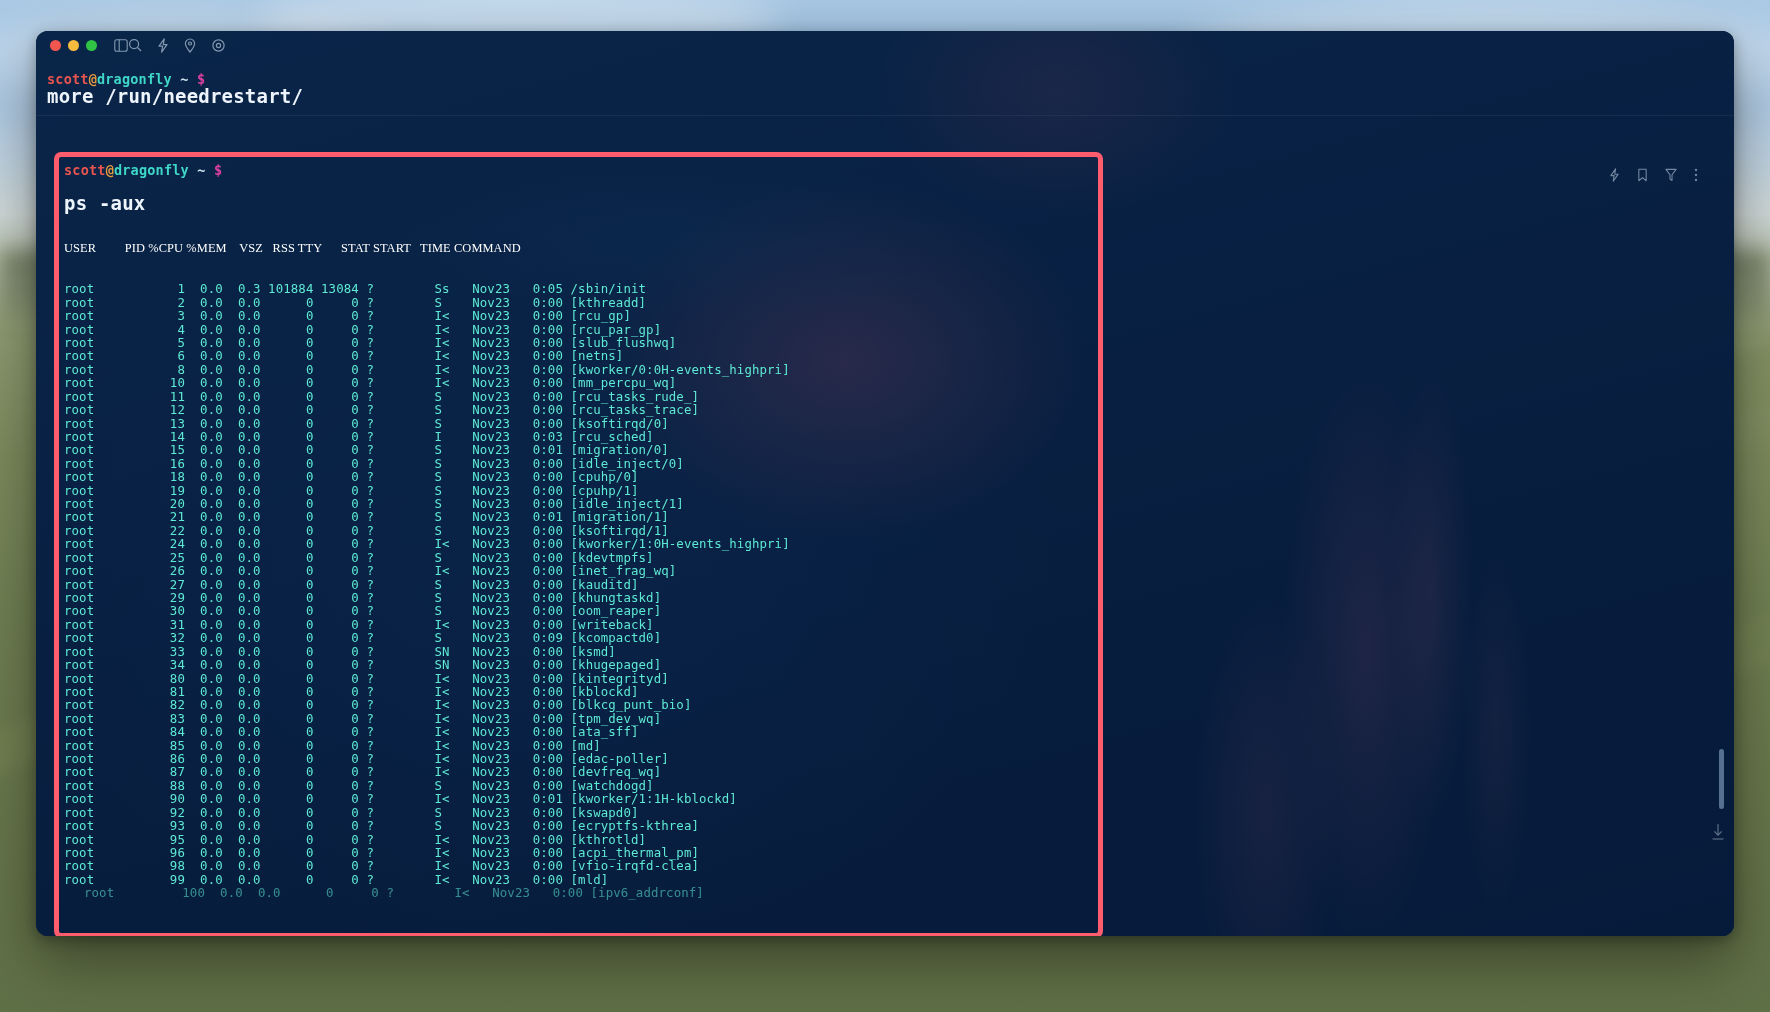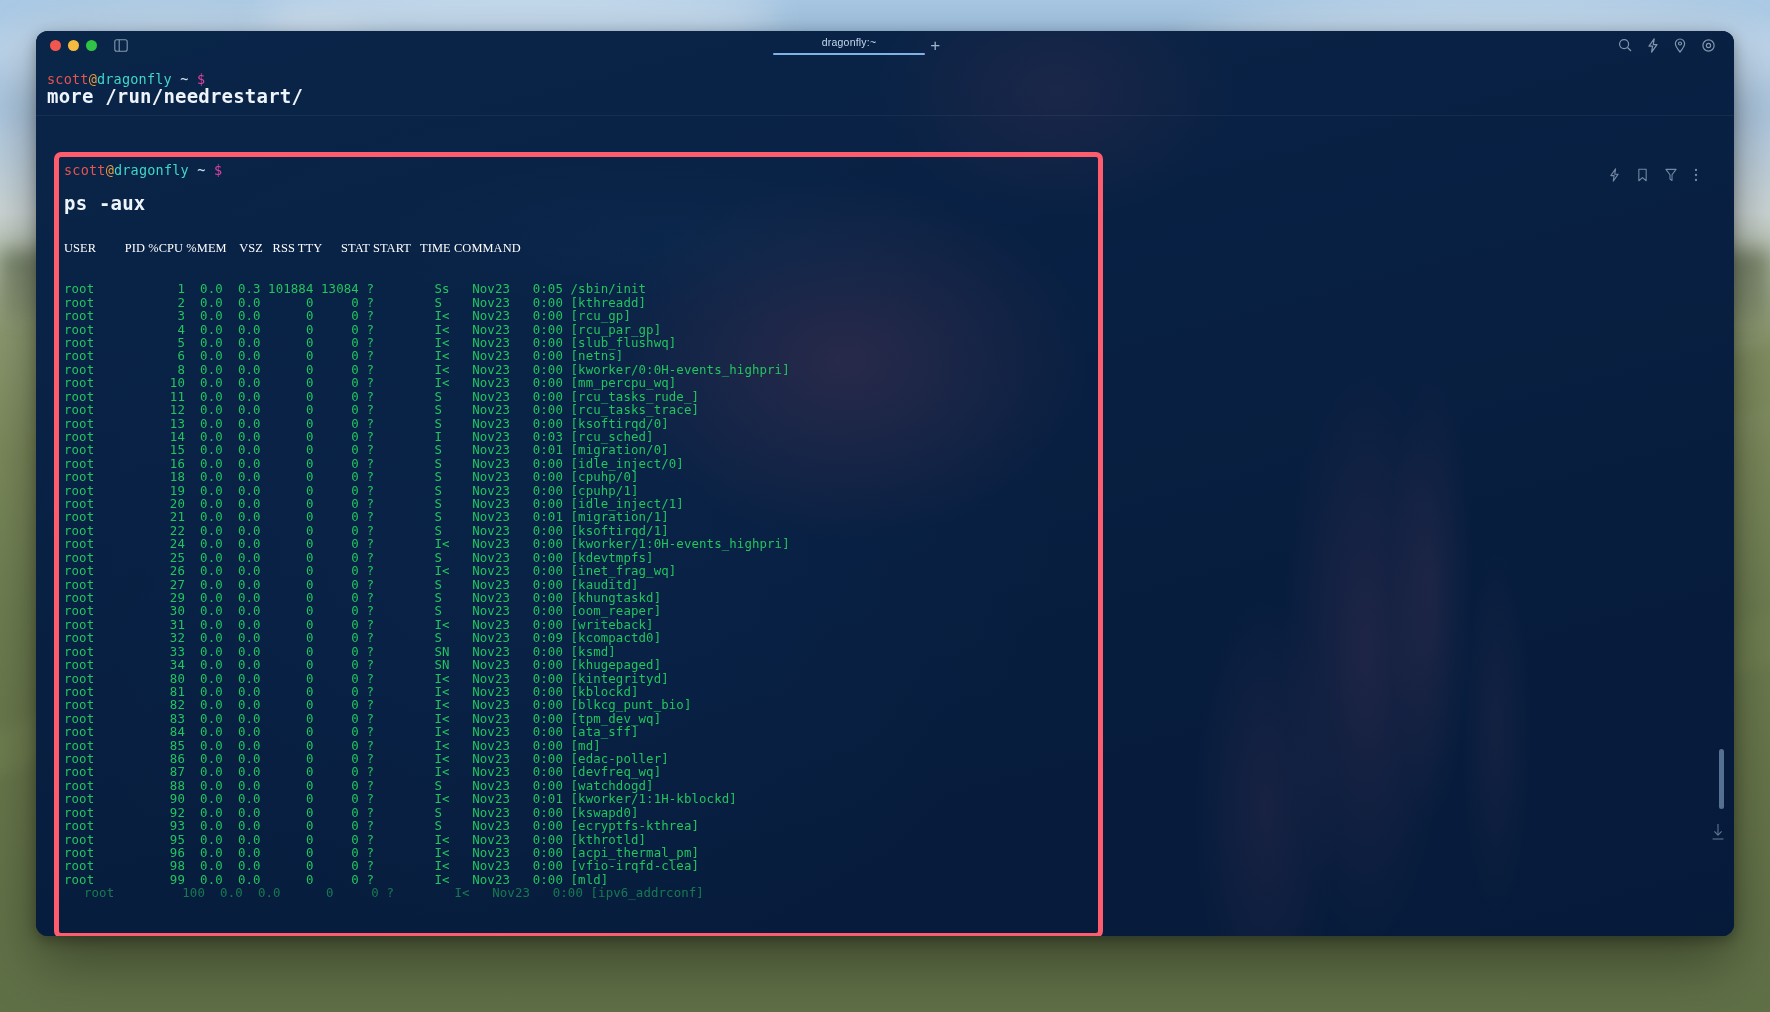--- a/index.html
+++ b/index.html
@@ -151,21 +151,21 @@
   .term-body {
     position: relative;
     z-index: 5;
     padding: 10px 0 0 0;
     height: calc(100% - 28px);
     font-family: "DejaVu Sans Mono", monospace;
     font-size: 13px;
     line-height: 14.6px;
   }
 
-  .prompt { font-weight: normal; font-size: 13.5px; letter-spacing: 0.2px; }
+  .prompt { font-weight: bold; font-size: 13.5px; letter-spacing: 0.2px; }
   .p-user { color: #e8544f; }
   .p-at   { color: #e89a3c; }
   .p-host { color: #3fd7c8; }
   .p-tilde{ color: #cfe0f0; }
   .p-dollar { color: #e040a0; }
   .cmdline { color: #eef4fb; font-weight: bold; font-size: 19px; letter-spacing: 0.2px; }
 
   .block-1 { padding: 3px 0 6px 11px; }
   .sep-line { height: 1px; background: rgba(255,255,255,0.055); margin: 6px 0 0 0; }
 
@@ -207,21 +207,21 @@
   .ps-table {
     padding-left: 28px;
     margin-top: 5px;
     color: #e4ecf6;
     font-size: 12.4px;
     line-height: 13.42px;
     white-space: pre;
     font-family: "DejaVu Sans Mono", monospace;
     letter-spacing: 0.1px;
   }
-  .ps-row { color: #22c55e; }
+  .ps-row { color: #5eead4; }
   .ps-row.head { color: #ffffff; font-family: Liberation Serif, serif; }
   .ps-row.clipped { opacity: 0.55; margin-left: 20px; }
 
   
   .scrollbar {
     position: absolute;
     right: 10px;
     top: 690px;
     width: 5px;
     height: 60px;
@@ -262,27 +262,20 @@
         <span class="dot green"></span>
       </div>
 
       <span class="tb-icon">
         <svg width="14" height="13" viewBox="0 0 14 13" fill="none" stroke="#cfe0f2" stroke-width="1.1">
           <rect x="0.8" y="0.8" width="12.4" height="11.4" rx="2"></rect>
           <line x1="5.2" y1="0.8" x2="5.2" y2="12.2"></line>
         </svg>
       </span>
 
-      <div class="tabs-area">
-        <div class="tab">
-          <span>dragonfly:~</span>
-          <span class="tab-underline"></span>
-        </div>
-        <span class="tab-plus">+</span>
-      </div>
 
       <div class="tb-right">
         <span class="gl">
           <svg width="14" height="14" viewBox="0 0 14 14" fill="none" stroke="#d4e4f5" stroke-width="1.2">
             <circle cx="6.1" cy="6.1" r="4.5"></circle>
               <line x1="9.5" y1="9.5" x2="13" y2="13"></line>
           </svg>
         </span>
         <span class="gl">
           <svg width="12" height="15" viewBox="0 0 12 15" fill="none" stroke="#d4e4f5" stroke-width="1.2" stroke-linejoin="round">

